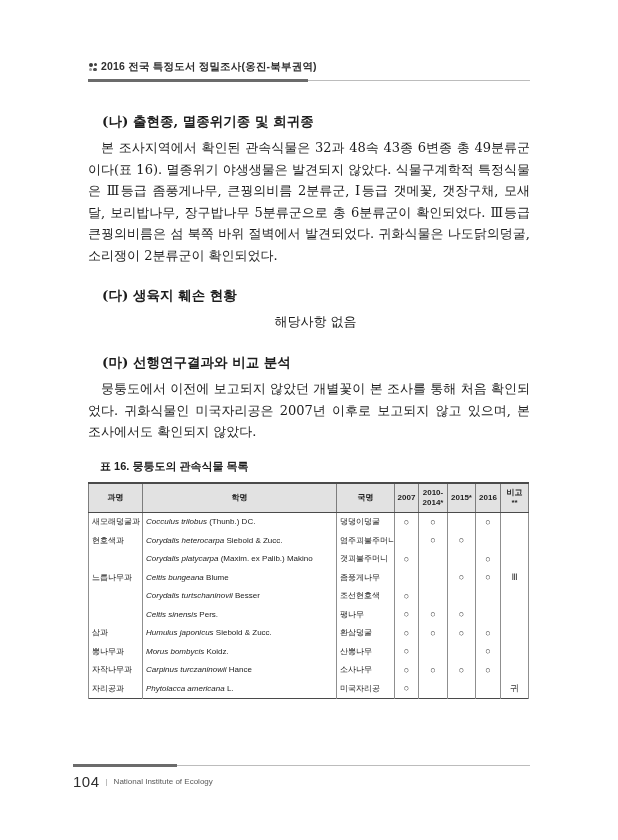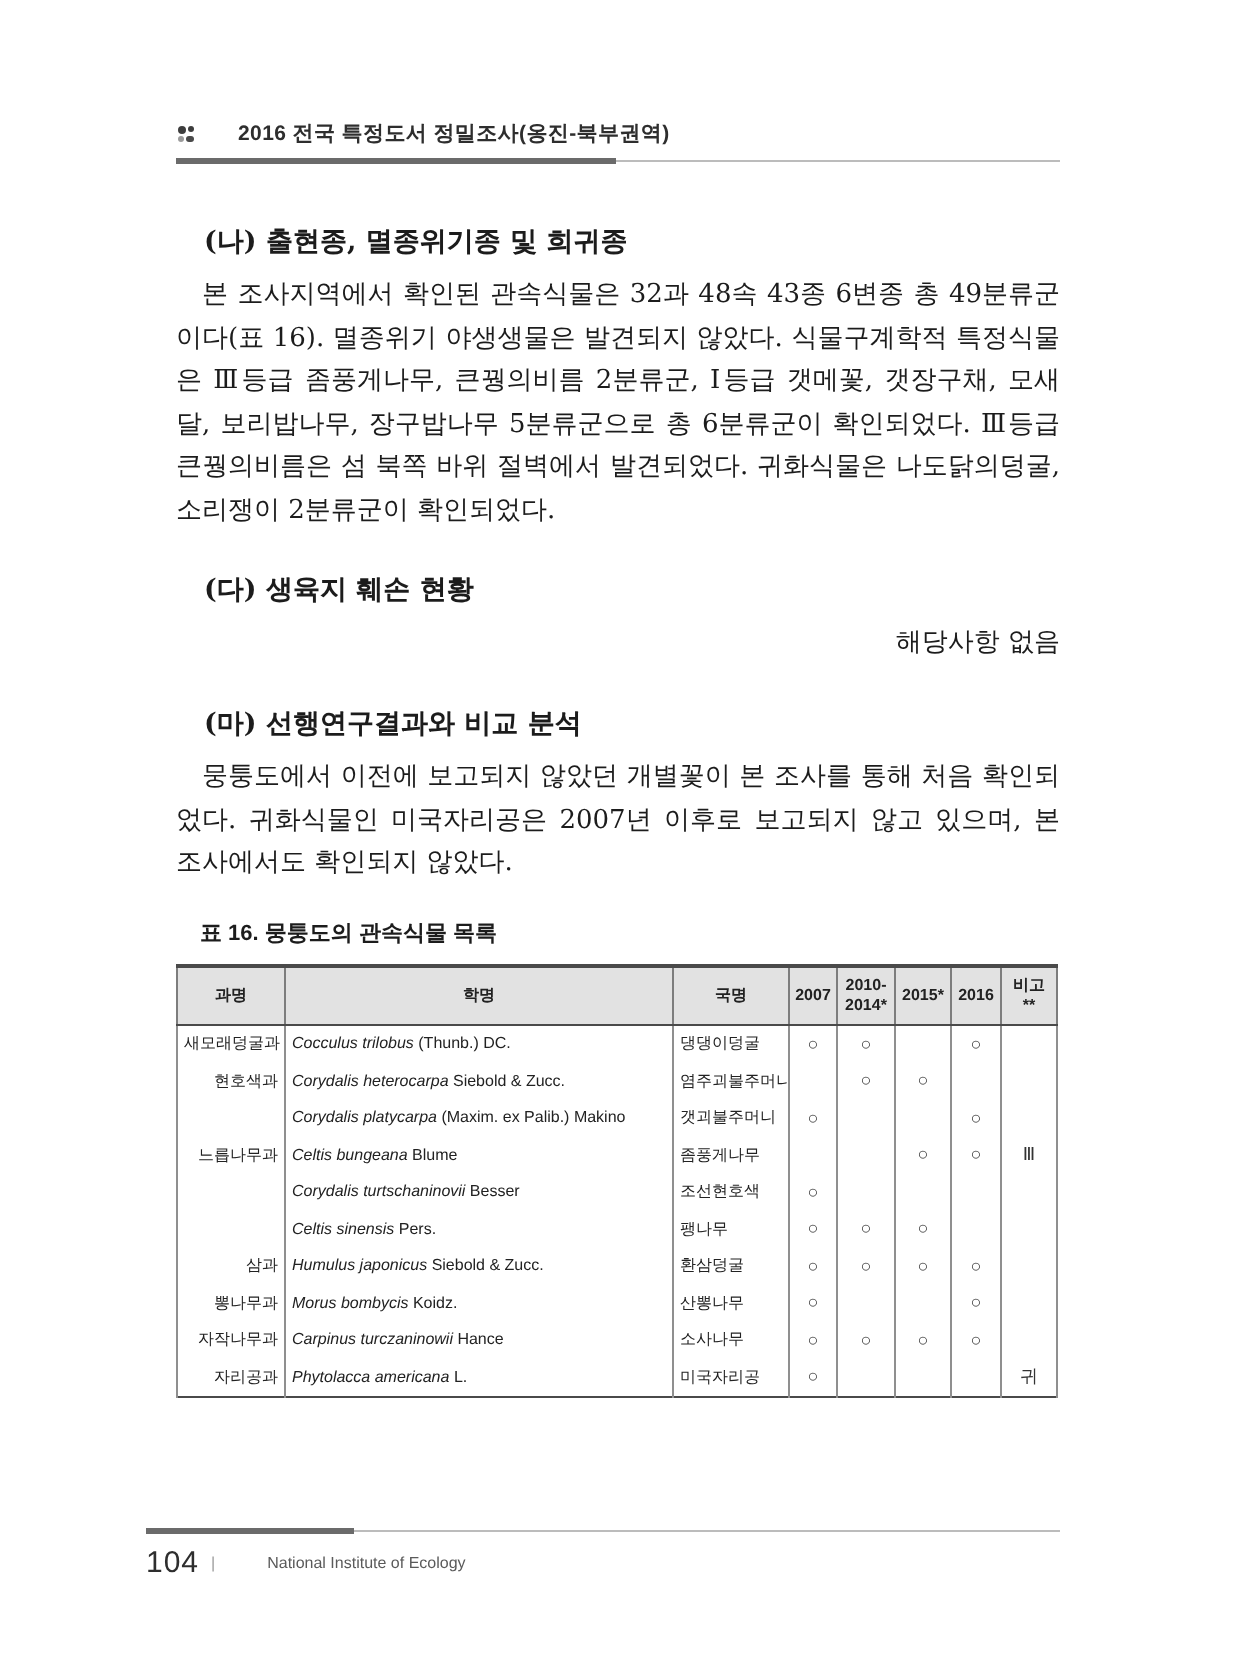--- a/index.html
+++ b/index.html
@@ -6,21 +6,21 @@
   .page {
     position: relative;
     width: 618px; height: 840px;
     background: #ffffff;
     overflow: hidden;
     font-family: "DejaVu Serif", serif;
     color: #222;
   }
   
   .hdr { padding-top: 60px; margin: 0 88px; }
-  .hdr-row { display: flex; align-items: center; gap: 21px; }
+  .hdr-row { display: flex; align-items: center; gap: 3px; }
   .dots-icon { display: grid; grid-template-columns: 5px 4px; grid-template-rows: 5px 5px; align-items: center; justify-items: center; width: 10px; height: 10px; }
   .dots-icon i { display: block; border-radius: 50%; }
   .dots-icon .d1 { width: 4px; height: 4px; background:#3d3d3d; }
   .dots-icon .d2 { width: 3px; height: 3px; background:#3d3d3d; }
   .dots-icon .d3 { width: 3.5px; height: 3.5px; background:#9b9b9b; }
   .dots-icon .d4 { width: 3.5px; height: 3.5px; background:#4a4a4a; }
   .hdr-title { font-family: "Liberation Sans", sans-serif; font-size: 10.5px; font-weight: 600; color: #2e2e2e; letter-spacing: 0.2px; }
   .hdr-rule { margin-top: 5px; height: 3px; position: relative; }
   .hdr-rule .dark  { position:absolute; left:0; top:0; width:220px; height:3px; background:#6b6b6b; }
   .hdr-rule .light { position:absolute; left:220px; top:1px; right:0; height:1px; background:#bcbcbc; }
@@ -28,21 +28,21 @@
   .content { margin: 0 88px; }
   .sec-heading {
     font-size: 13.5px; font-weight: bold; color:#1c1c1c;
     margin: 20px 0 7px; padding-left: 14px; line-height: 1.35;
   }
   .sec-heading.first { margin-top: 30px; }
   .para {
     margin: 0; font-size: 13px; line-height: 21.5px; color:#1c1c1c;
     text-align: justify; word-break: break-all; text-indent: 13px;
   }
-  .para.plain { text-align: right; }
+  .para.plain { text-align: center; }
   
   .tbl-caption {
     font-family: "Liberation Sans", sans-serif; font-size: 11px; font-weight: bold;
     color:#1c1c1c; margin: 16px 0 8px 12px;
   }
   table.plants {
     border-collapse: collapse; table-layout: fixed; width: 440px;
     font-family: "Liberation Sans", sans-serif; font-size: 8px; color:#222;
     border-bottom: 1.5px solid #4a4a4a;
   }
@@ -57,32 +57,32 @@
   table.plants thead th {
     background: #e2e2e2; font-weight: bold; height: 26px;
     border-top: 2px solid #4a4a4a; border-bottom: 1px solid #4a4a4a;
     border-left: 1px solid #7d7d7d; border-right: 1px solid #7d7d7d;
     white-space: pre-line; line-height: 1.15; text-align: center; padding: 1px;
   }
   table.plants tbody td {
     height: 18.5px; border-left: 1px solid #8f8f8f; border-right: 1px solid #8f8f8f;
     padding: 0 3px; overflow: hidden; white-space: nowrap;
   }
-  td.family { padding-left: 4px; text-align: right; }
+  td.family { padding-left: 4px; }
   td.sci .binom { font-style: italic; text-align: right; }
   td.mark, td.note { text-align: center; font-size: 9px; color:#333; padding: 0; }
   
   .ftr { position: absolute; left: 73px; top: 764px; width: 457px; }
   .ftr-rule { position: relative; height: 3px; }
   .ftr-rule .dark  { position:absolute; left:0; top:0; width:104px; height:3px; background:#6b6b6b; }
   .ftr-rule .light { position:absolute; left:104px; top:1px; right:0; height:1px; background:#bcbcbc; }
   .ftr-row { margin-top: 6px; display: flex; align-items: center; gap: 6px; font-family: "Liberation Sans", sans-serif; }
   .ftr-page { font-size: 15px; color:#2e2e2e; letter-spacing: 0.5px; }
   .ftr-sep { font-size: 8px; color:#9b9b9b; }
-  .ftr-org { font-size: 8px; color:#5a5a5a;margin-left:20px; }
+  .ftr-org { font-size: 8px; color:#5a5a5a; }
 </style>
 </head>
 <body>
 
 <div class="page">
 
   <div class="hdr">
     <div class="hdr-row">
       <span class="dots-icon">
           <i class="d1"></i>

